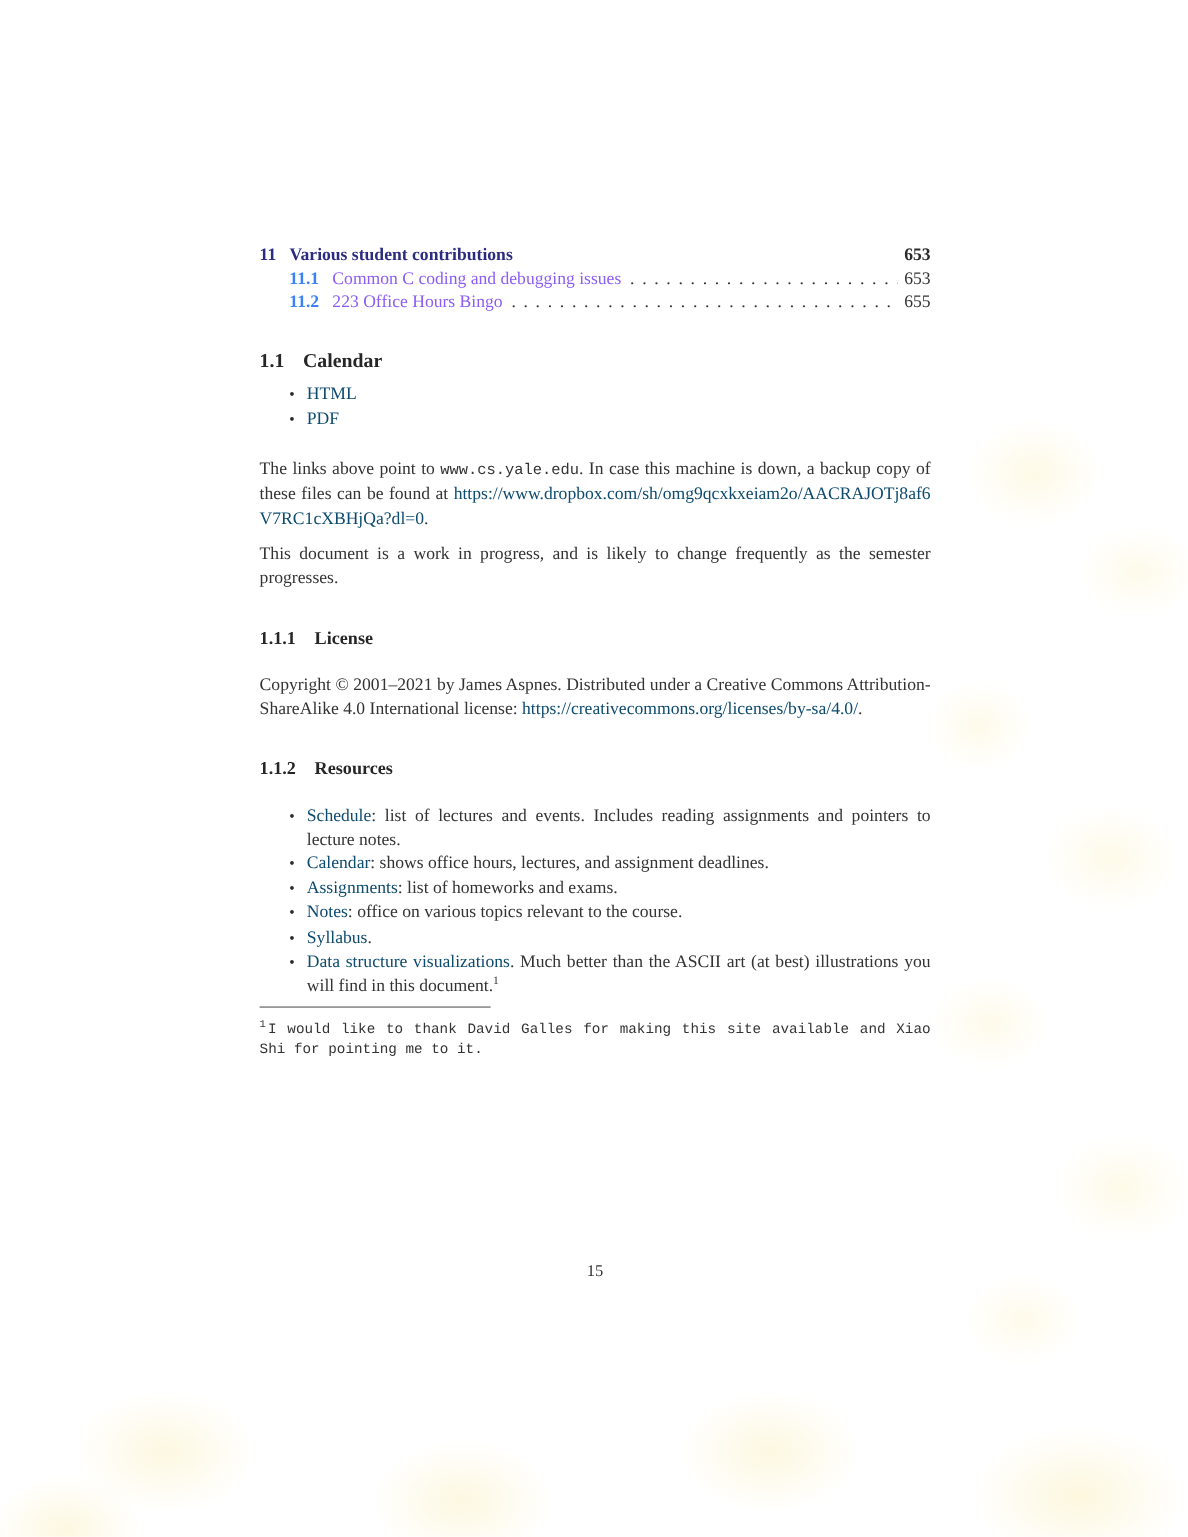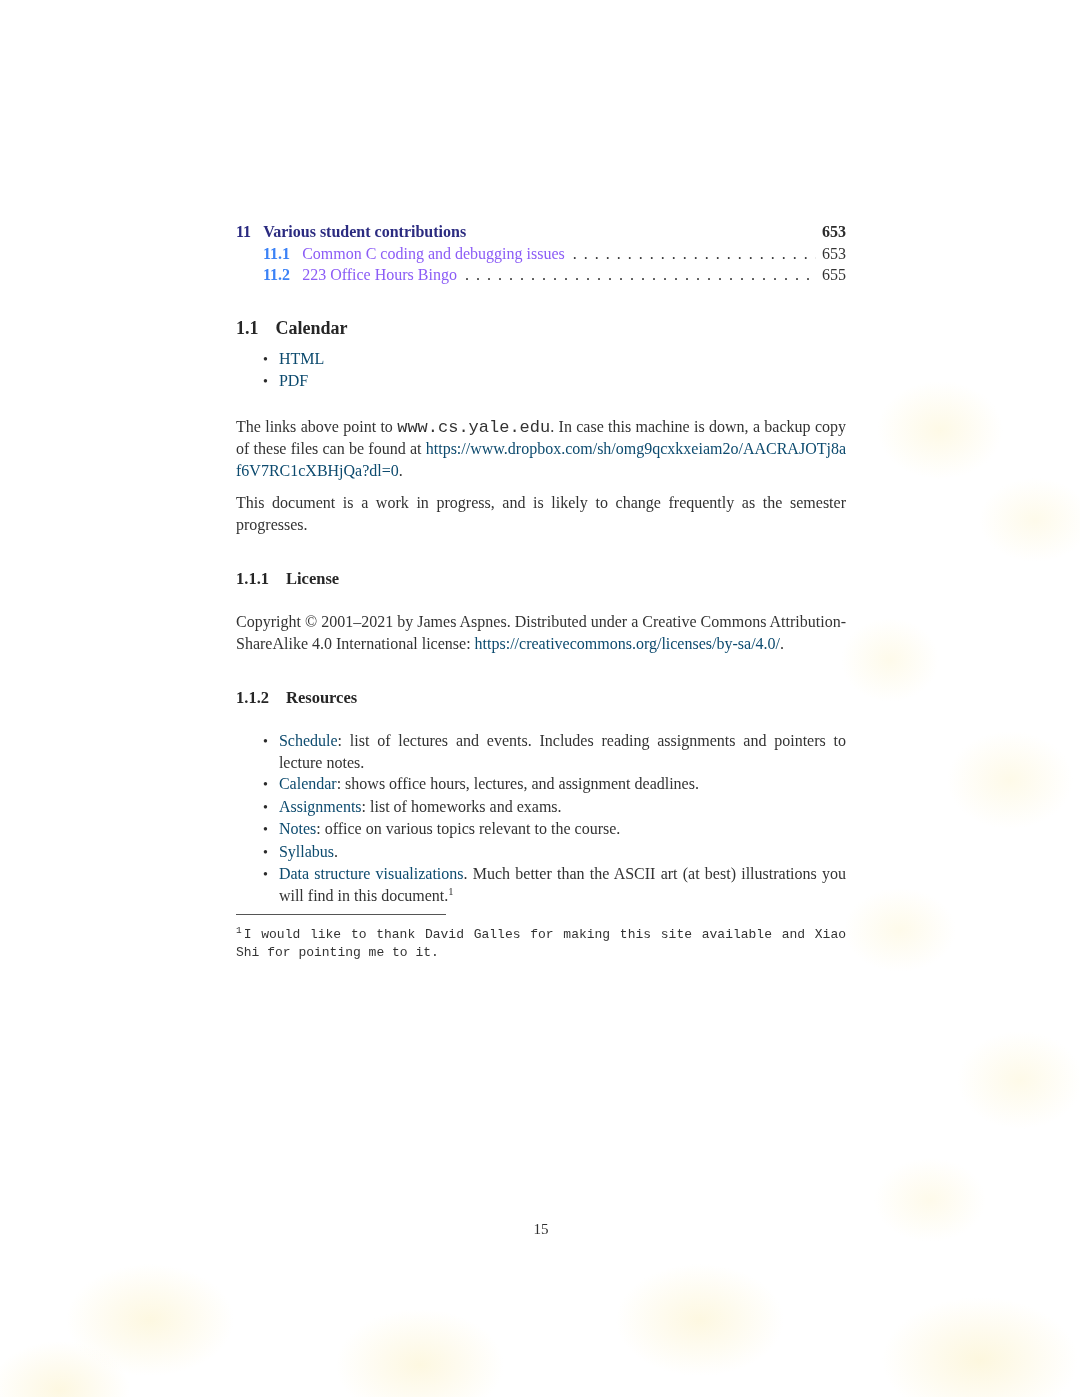--- a/index.html
+++ b/index.html
@@ -62,35 +62,35 @@
   h2 { font-size: 18px; line-height: 22px; margin: 31px 0 0 0; }
   h2 .h-num { margin-right: 17px; }
   h3 { font-size: 16.5px; line-height: 20px; margin: 34px 0 0 0; }
   h3 .h-num { margin-right: 17px; }
   
   p.body { margin: 23px 0 0 0; text-align: justify; }
   p.body + p.body { margin-top: 11px; }
   .italic { font-style: italic; }
   .link { color: #0c4a6e; cursor: pointer; }
   .url { word-break: break-all; }
-  .mono { font-family: "Liberation Mono", monospace; font-size: 17px; }
+  .mono { font-family: "Liberation Mono", monospace; font-size: 14px; }
   ul.plain { list-style: none; margin: 9px 0 0 0; padding: 0 0 0 27px; }
   ul.plain li { display: flex; align-items: baseline; }
   .bullet { font-size: 14px; margin-right: 11px; color: #2b2b2b; }
   .li-text { flex: 1; text-align: justify; }
   ul.resources { margin-top: 22px; }
   sup.fnref { font-size: 10.5px; line-height: 0; }
   
   .footnote-block { margin-top: 8px; }
   .footnote-rule { width: 210px; border: 0; border-top: 1.4px solid #555; margin: 0 0 7px 0; }
   .footnote-text { font-size: 13px; line-height: 17.5px; text-align: justify; color: #333; font-family: Liberation Mono, monospace; }
   .footnote-text sup { font-size: 9.5px; margin-right: 2px; }
   
   .page-number {
-    position: absolute; top: 1221px; left: 236px; width: 610px;
+    position: absolute; top: 1148px; left: 236px; width: 610px;
     text-align: center; font-size: 15px; color: #2f2f2f;
   }
 </style>
 </head>
 <body>
 
 <div class="artifacts"></div>
 
 <div class="content">
 

